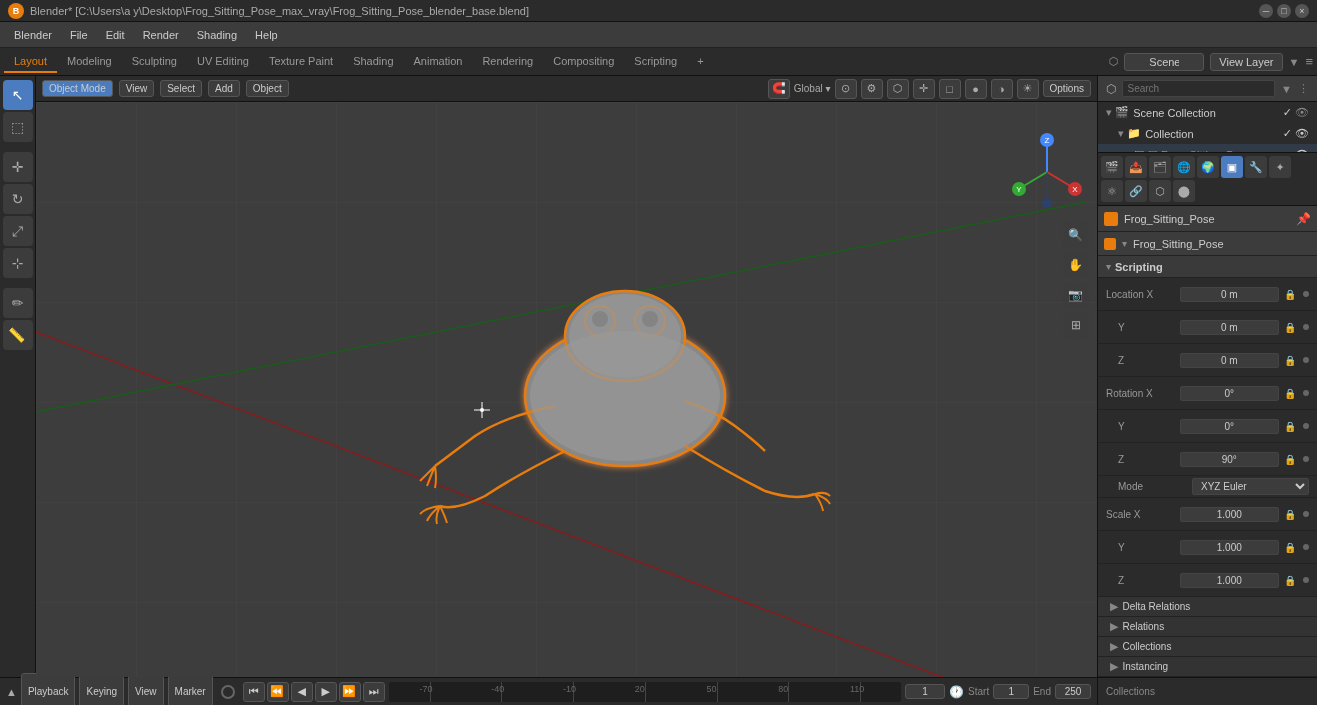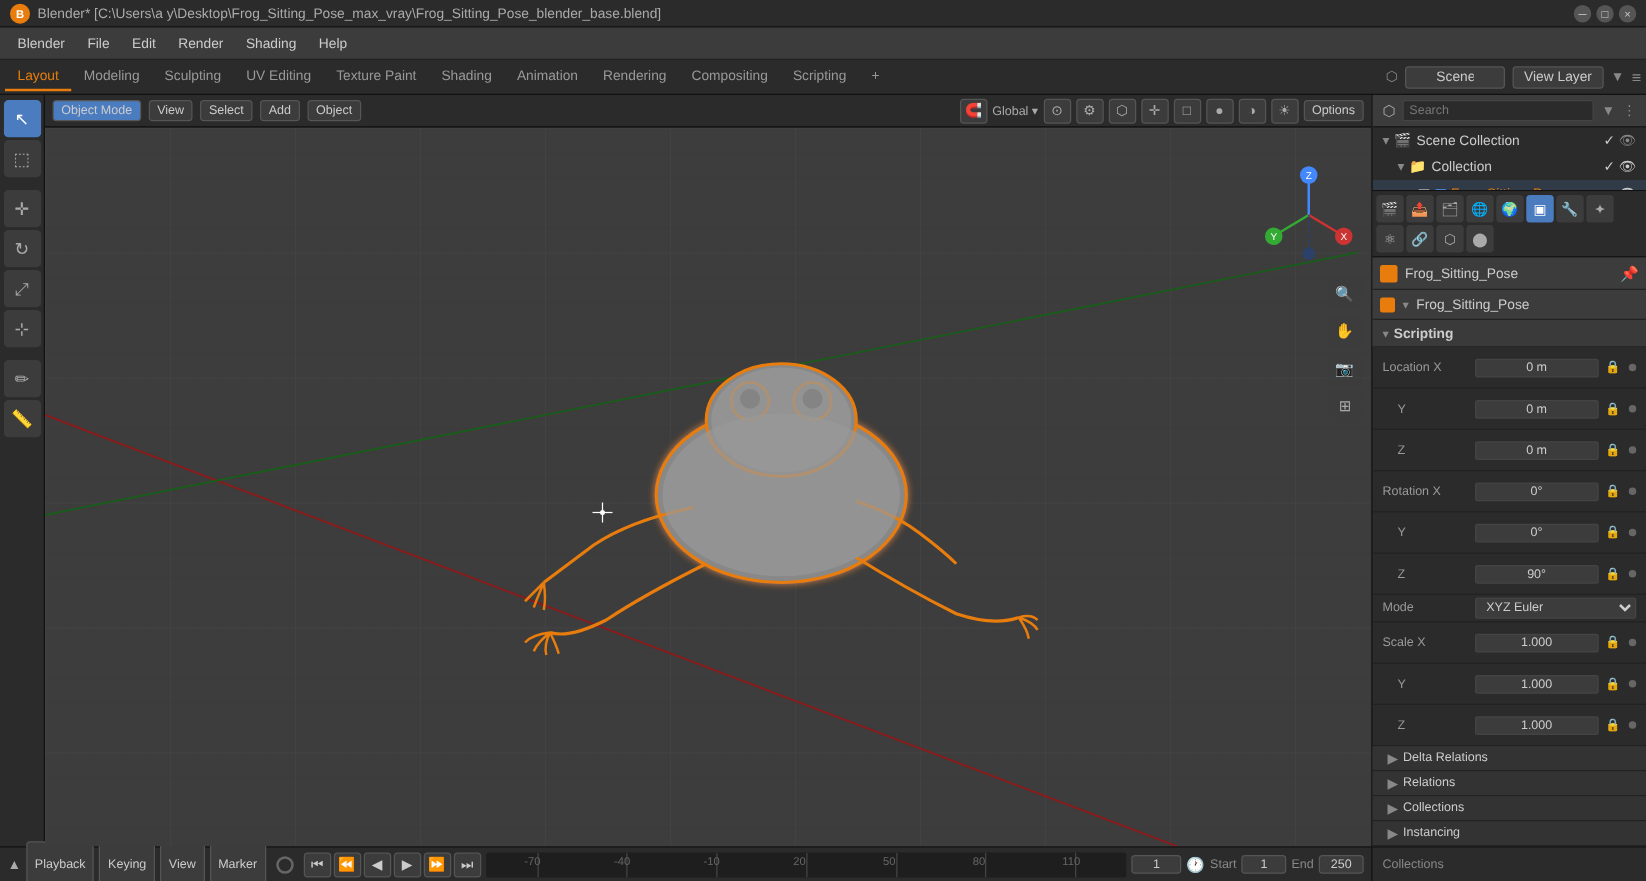--- a/index.html
+++ b/index.html
@@ -167,21 +167,21 @@
       font-size: 10px; padding: 1px 4px; border-radius: 2px; text-align: center; cursor: pointer;
     }
     .prop-lock { color: #666; font-size: 10px; cursor: pointer; margin-left: 2px; }
     .prop-dot { width: 6px; height: 6px; border-radius: 50%; background: #666; cursor: pointer; margin-left: 2px; }
 
     
     .prop-mode-row {
       display: flex; align-items: center; height: 22px; padding: 0 8px;
       border-bottom: 1px solid #222; gap: 4px;
     }
-    .prop-mode-label { color: #999; font-size: 10px; width: 70px; }
+    .prop-mode-label { color: #999; font-size: 10px; width: 70px; margin-left: 12px; }
     .prop-mode-select { flex: 1; background: #3c3c3c; border: 1px solid #444; color: #ccc;
       font-size: 10px; padding: 1px 4px; border-radius: 2px; cursor: pointer; }
 
     
     .subsection-header {
       height: 20px; background: #333; display: flex; align-items: center;
       padding: 0 12px; gap: 4px; cursor: pointer; border-bottom: 1px solid #222;
     }
     .subsection-title { color: #ccc; font-size: 10px; }
     .bottom-btn { background: #3c3c3c; border: 1px solid #555; color: #ccc; padding: 12px 6px; border-radius: 3px; font-size: 10px; cursor: pointer; }

